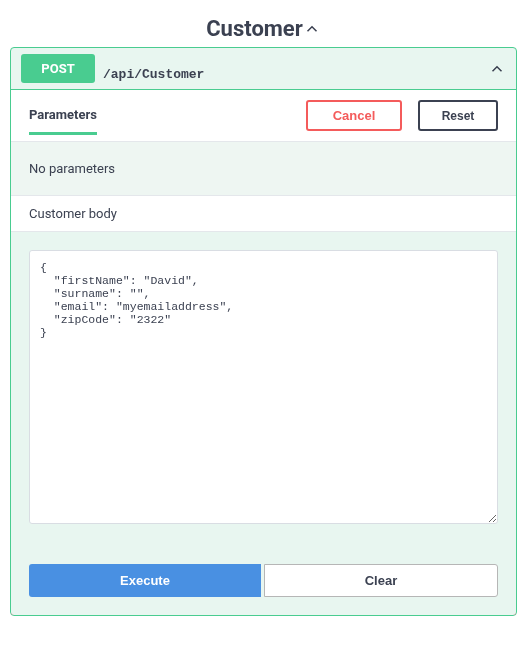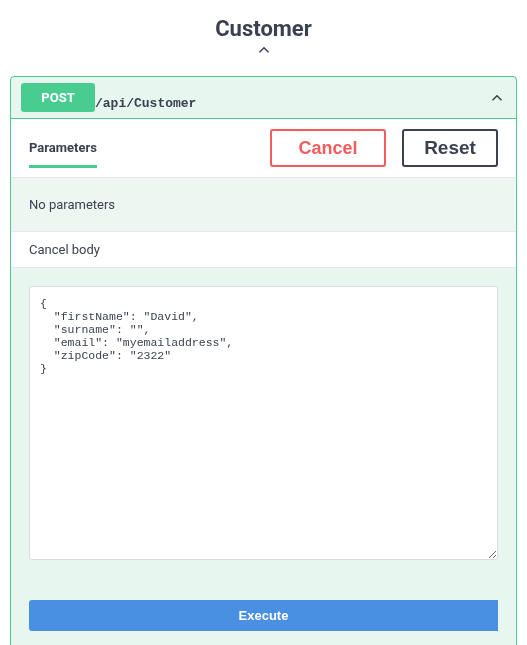--- a/index.html
+++ b/index.html
@@ -10,22 +10,21 @@
     body {
       font-family: -apple-system, BlinkMacSystemFont, "Segoe UI", Roboto, sans-serif;
       background: #ffffff;
       width: 527px;
       padding: 10px;
     }
     .section-header {
       display: flex;
       justify-content: center;
       align-items: center;
-      padding: 6px 4px 17px 4px;
-      flex-direction: column;
+      padding: 6px 4px 6px 4px;
     }
     .section-title {
       font-size: 22px;
       font-weight: 700;
       color: #3b4151;
     }
     .chevron {
       width: 18px;
       height: 18px;
     }
@@ -37,21 +36,21 @@
     .operation-block {
       border: 1px solid #49cc90;
       border-radius: 4px;
       background: #e8f6f0;
       overflow: hidden;
     }
     .operation-summary {
       display: flex;
       align-items: center;
       padding: 6px 10px;
-      gap: 0;
+      gap: 8px;
     }
     .method-badge {
       background: #49cc90;
       color: #ffffff;
       font-weight: 700;
       font-size: 13px;
       padding: 7px 0;
       width: 74px;
       text-align: center;
       border-radius: 3px;
@@ -95,36 +94,36 @@
       display: inline-block;
     }
     .header-buttons {
       display: flex;
       gap: 16px;
     }
     .btn-cancel {
       border: 2px solid #f45b5b;
       color: #f45b5b;
       background: #ffffff;
-      font-size: 18px;
+      font-size: 13px;
       font-weight: 700;
       padding: 6px 8px;
-      width: 116px;
+      width: 96px;
       border-radius: 3px;
       cursor: pointer;
       text-align: center;
     }
     .btn-reset {
       border: 2px solid #3b4151;
       color: #3b4151;
       background: #ffffff;
-      font-size: 19px;
+      font-size: 12px;
       font-weight: 700;
       padding: 6px 0;
-      width: 96px;
+      width: 80px;
       border-radius: 3px;
       cursor: pointer;
       text-align: center;
     }
     .no-params-row {
       background: #eef6f2;
       padding: 19px 18px;
       font-size: 13px;
       color: #3b4151;
       border-bottom: 1px solid #e4e7eb;
@@ -242,30 +241,31 @@
       <div class="tab-label">Parameters</div>
       <div class="header-buttons">
         <button class="btn-cancel">Cancel</button>
         <button class="btn-reset">Reset</button>
       </div>
     </div>
 
     <div class="no-params-row">No parameters</div>
 
     <div class="request-body-row">
-      <div class="request-body-label">Cancel body</div>
+      <div class="request-body-label">Customer body</div>
     </div>
 
     <div class="body-editor-area">
       <textarea class="body-textarea" style="">{
   "firstName": "David",
   "surname": "",
   "email": "myemailaddress",
   "zipCode": "2322"
 }</textarea>
     </div>
 
     <div class="action-buttons">
       <button class="btn-execute">Execute</button>
+      <button class="btn-clear">Clear</button>
     </div>
 
   </div>
 </div>
 
 </body></html>

